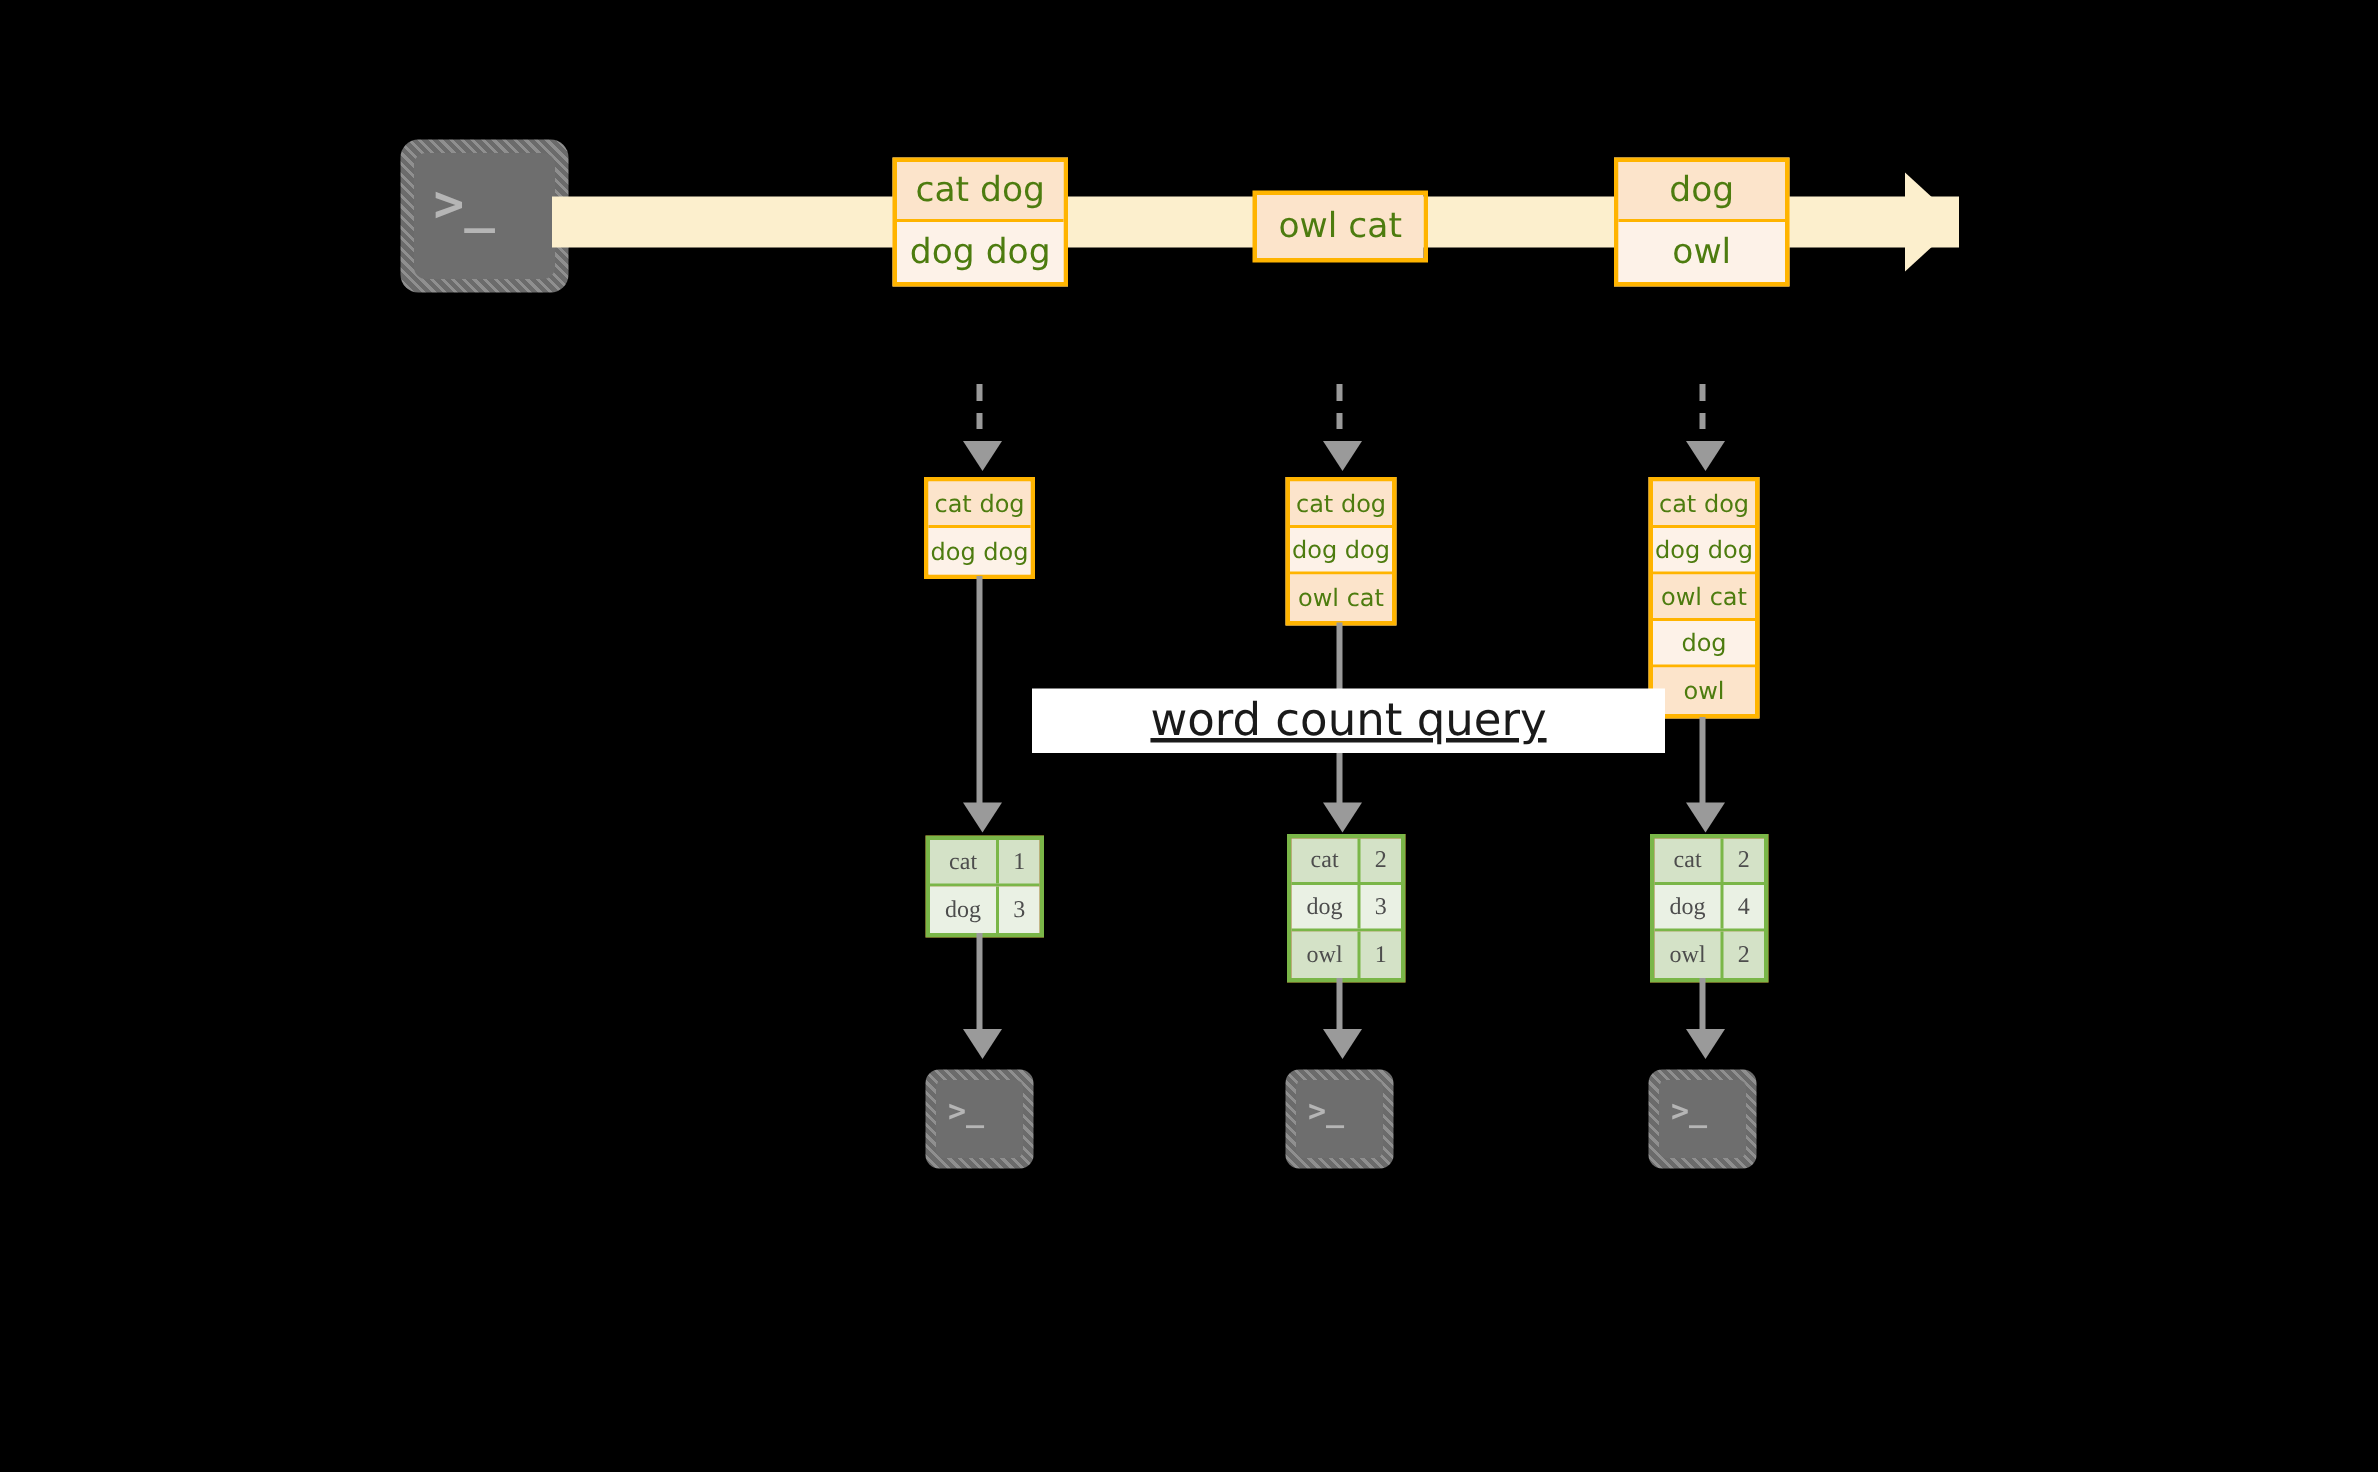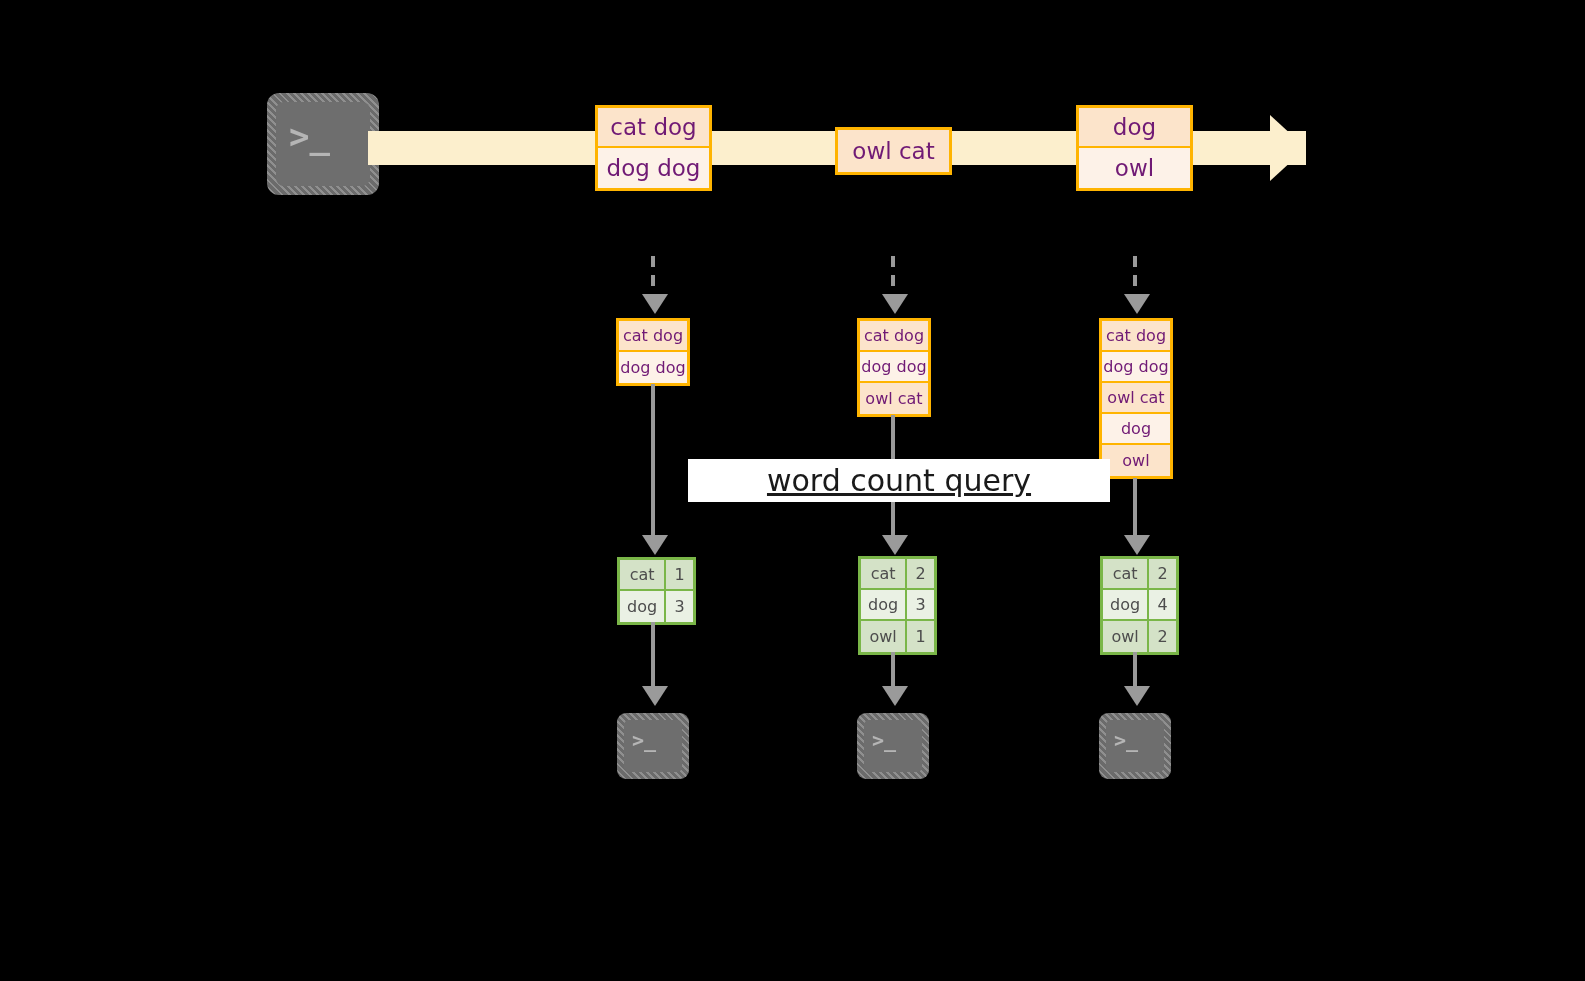--- a/index.html
+++ b/index.html
@@ -70,40 +70,41 @@
     position: absolute;
     box-sizing: border-box;
     border: 3px solid #ffb400;
     background: #fce4cb;
   }
   .stack .row {
     box-sizing: border-box;
     display: flex;
     align-items: center;
     justify-content: center;
-    color: #701a75;
+    color: #4d7c0f;
     white-space: nowrap;
     border-bottom: 2px solid #ffb400;
   }
   .stack .row:last-child { border-bottom: none; }
   .stack .row.alt { background: #fdf2e8; }
   .stack .row.base { background: #fce4cb; }
 
   
   .stack.top .row { height: 40px; font-size: 23px; }
   .stack.top.single .row { height: 42px; }
   
   .stack.mid .row { height: 31px; font-size: 16px; }
 
   
   .table {
     position: absolute;
     box-sizing: border-box;
     border: 3px solid #7ab648;
     background: #c2410c;
+    font-family: Liberation Serif, serif;
   }
   .table .trow {
     display: flex;
     height: 31px;
     box-sizing: border-box;
     border-bottom: 2px solid #7ab648;
   }
   .table .trow:last-child { border-bottom: none; }
   .table .trow.alt { background: #eaf1e4; }
   .table .trow.base { background: #d4e2c7; }

